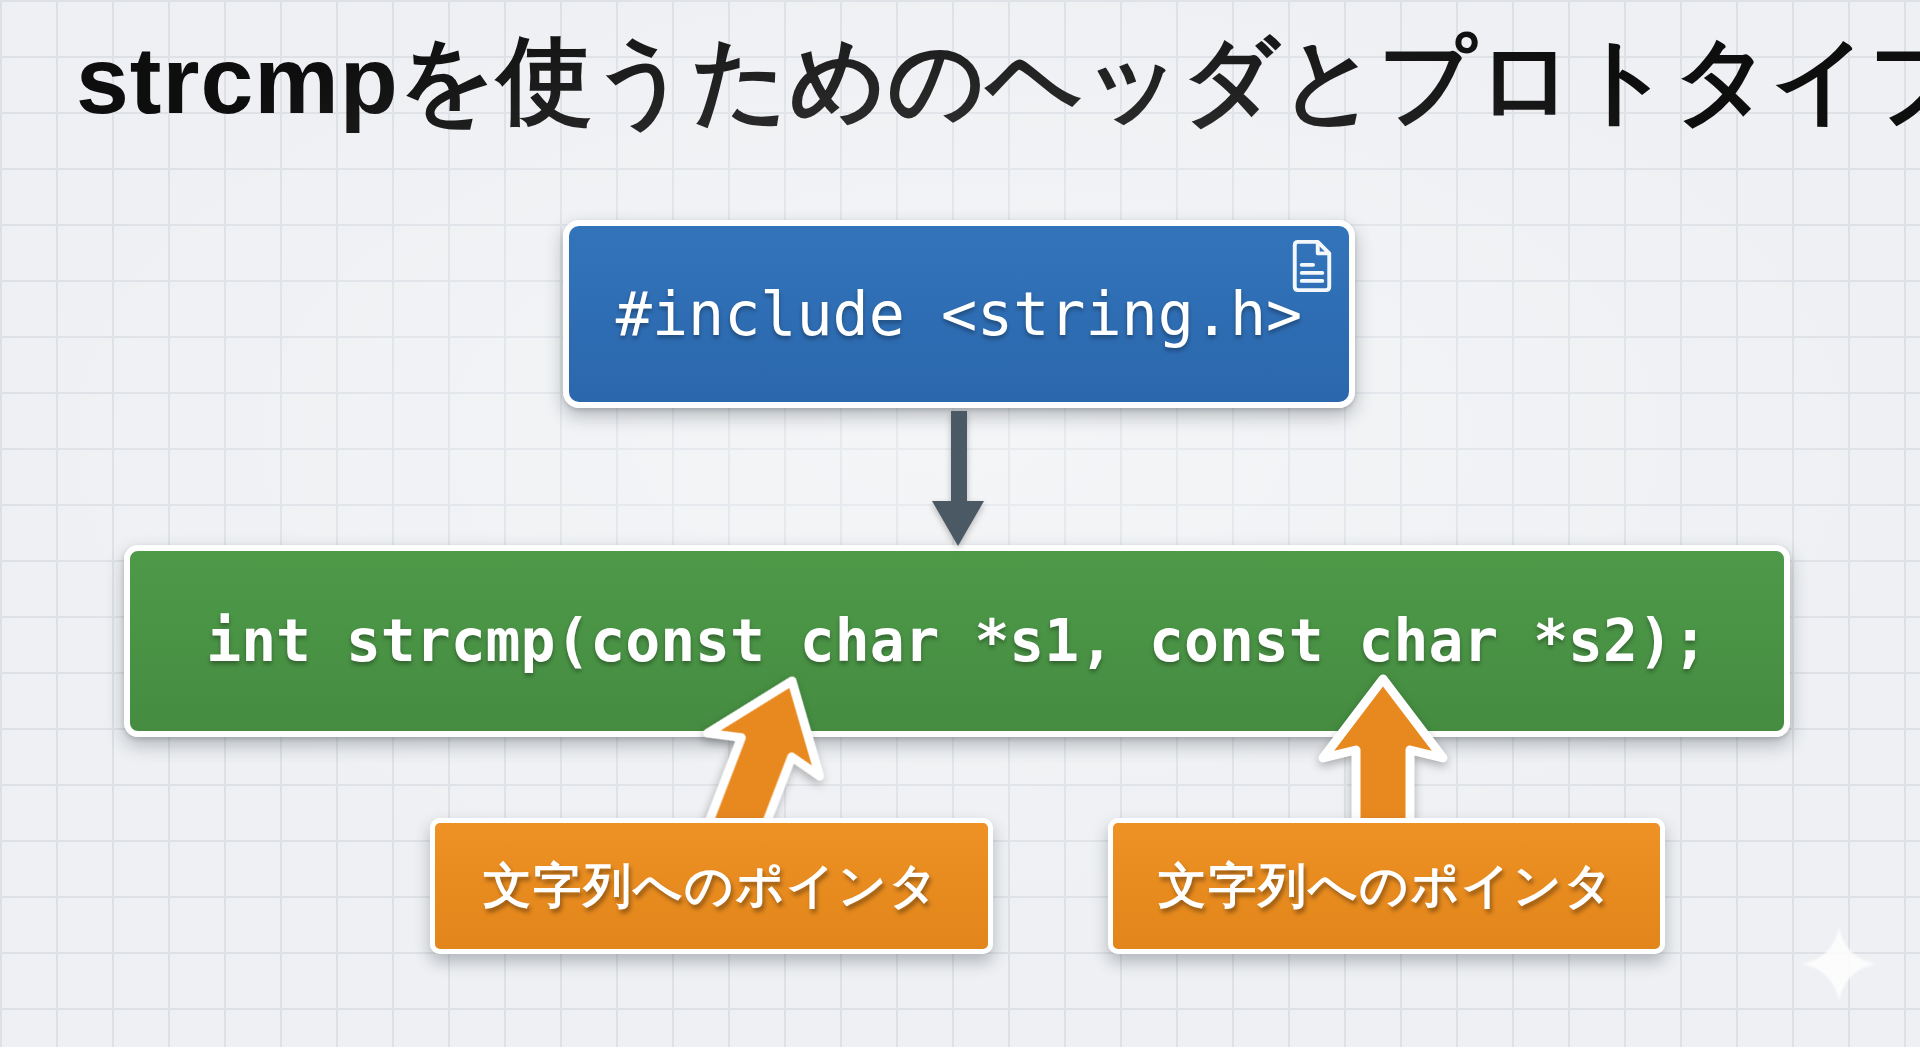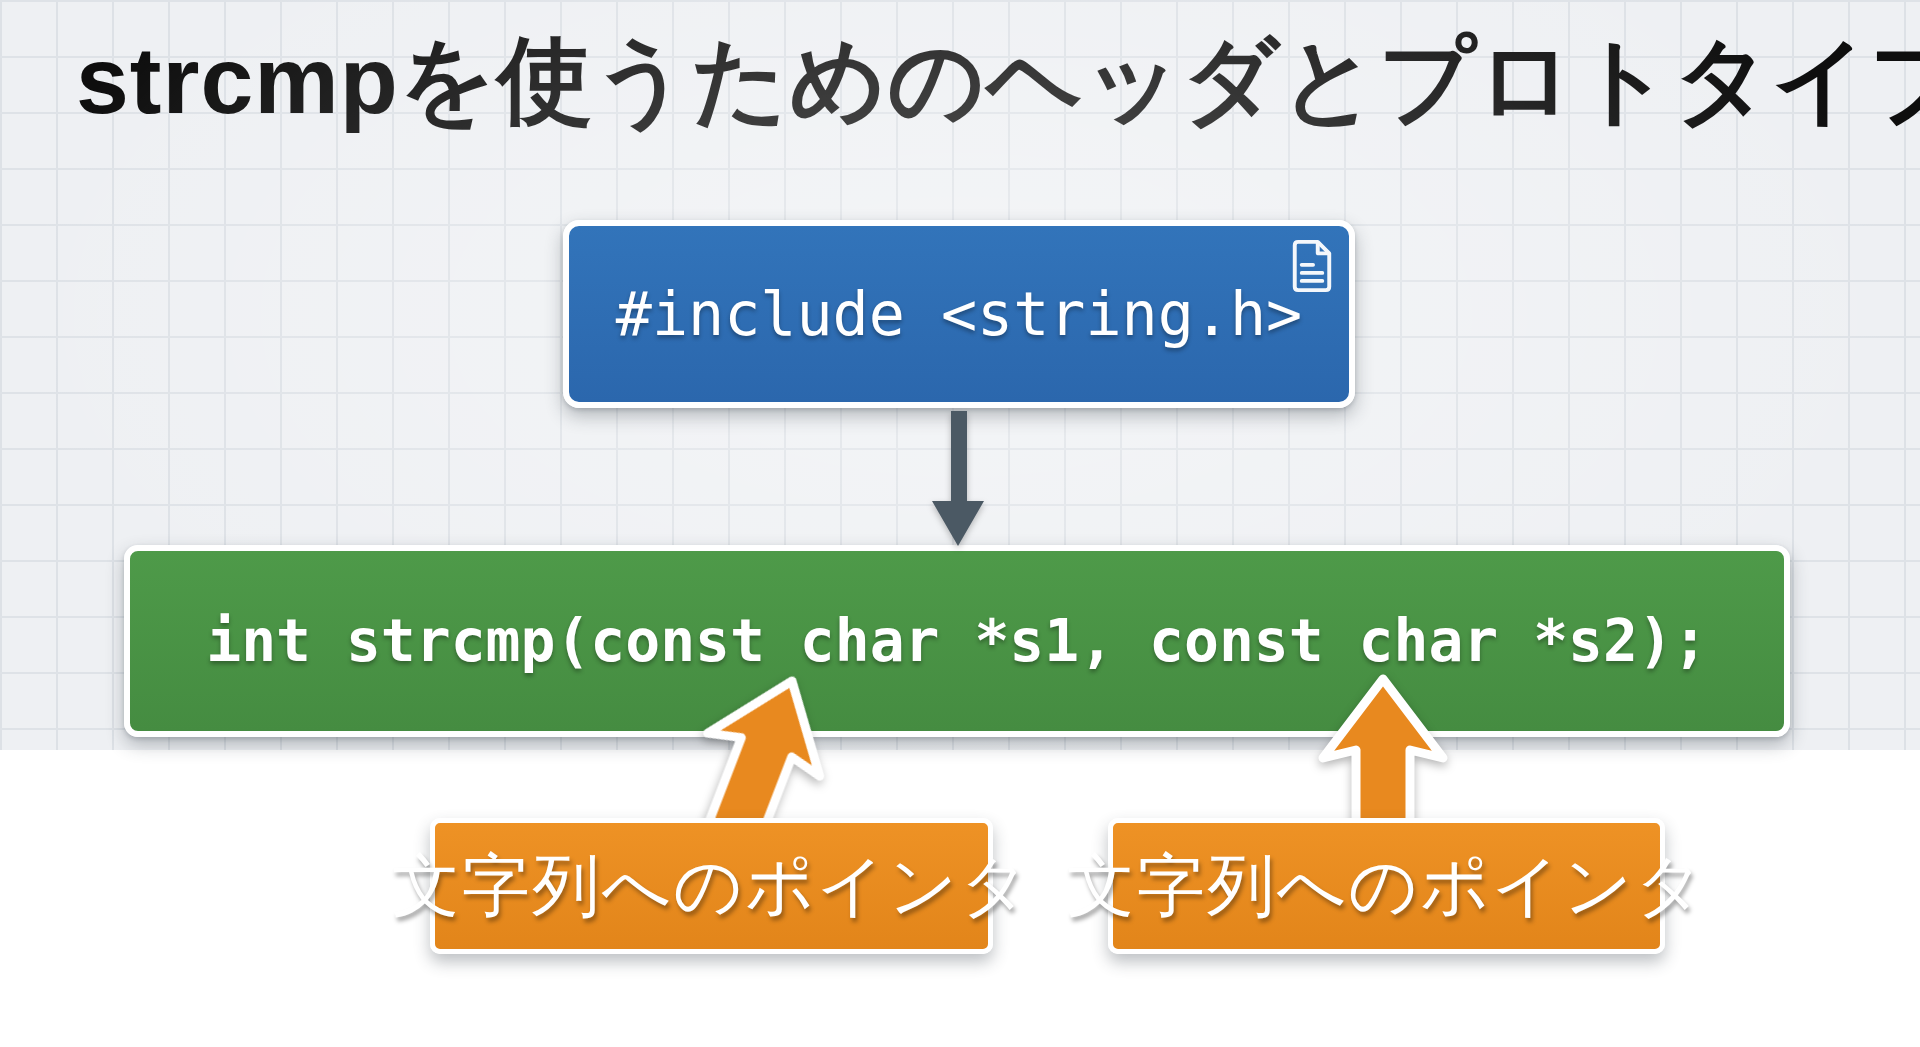--- a/index.html
+++ b/index.html
@@ -1,21 +1,21 @@
 <!DOCTYPE html>
 <html><head>
 <meta charset="utf-8">
 <style>
   html,body{margin:0;padding:0;}
   body{
     width:1920px;height:1047px;overflow:hidden;
     font-family:"Liberation Sans",sans-serif;
   }
   .stage{
-    position:relative;width:1920px;height:750px;
+    position:relative;width:1920px;height:1047px;
     background-color:#eef0f3;
     background-image:
       linear-gradient(to bottom, #dee2e7 2px, transparent 2px),
       linear-gradient(to right, #dde1e6 2px, transparent 2px);
     background-size:56px 56px;
   }
   
   .stage::after{
     content:"";position:absolute;inset:0;pointer-events:none;
     background:radial-gradient(ellipse 1400px 700px at 50% 42%, rgba(255,255,255,.35), rgba(255,255,255,0) 70%);
@@ -48,21 +48,21 @@
   }
   .box-proto .code{font-size:58px;font-weight:bold;}
   .arrow-layer{position:absolute;left:0;top:0;width:1920px;height:1047px;z-index:4;pointer-events:none;}
   .box-label{
     position:absolute;z-index:5;border:5px solid #ffffff;border-radius:10px;
     background:linear-gradient(#ee9225,#e2851a);
     box-shadow:0 8px 16px rgba(40,50,60,.30);
     display:flex;align-items:center;justify-content:center;
   }
   .label-text{
-    font-size:68px;font-weight:400;color:#ffffff;letter-spacing:2px;
+    font-size:48px;font-weight:700;color:#ffffff;letter-spacing:2px;
     text-shadow:2px 4px 4px rgba(0,0,0,.35);white-space:nowrap;text-align:right;
   }
   .label-left{left:430px;top:818px;width:553px;height:126px;}
   .label-right{left:1108px;top:818px;width:547px;height:126px;}
   .sparkle{position:absolute;left:1800px;top:925px;width:78px;height:78px;z-index:1;opacity:.85;filter:blur(1px);}
 </style>
 </head>
 <body>
 
 <div class="stage">

